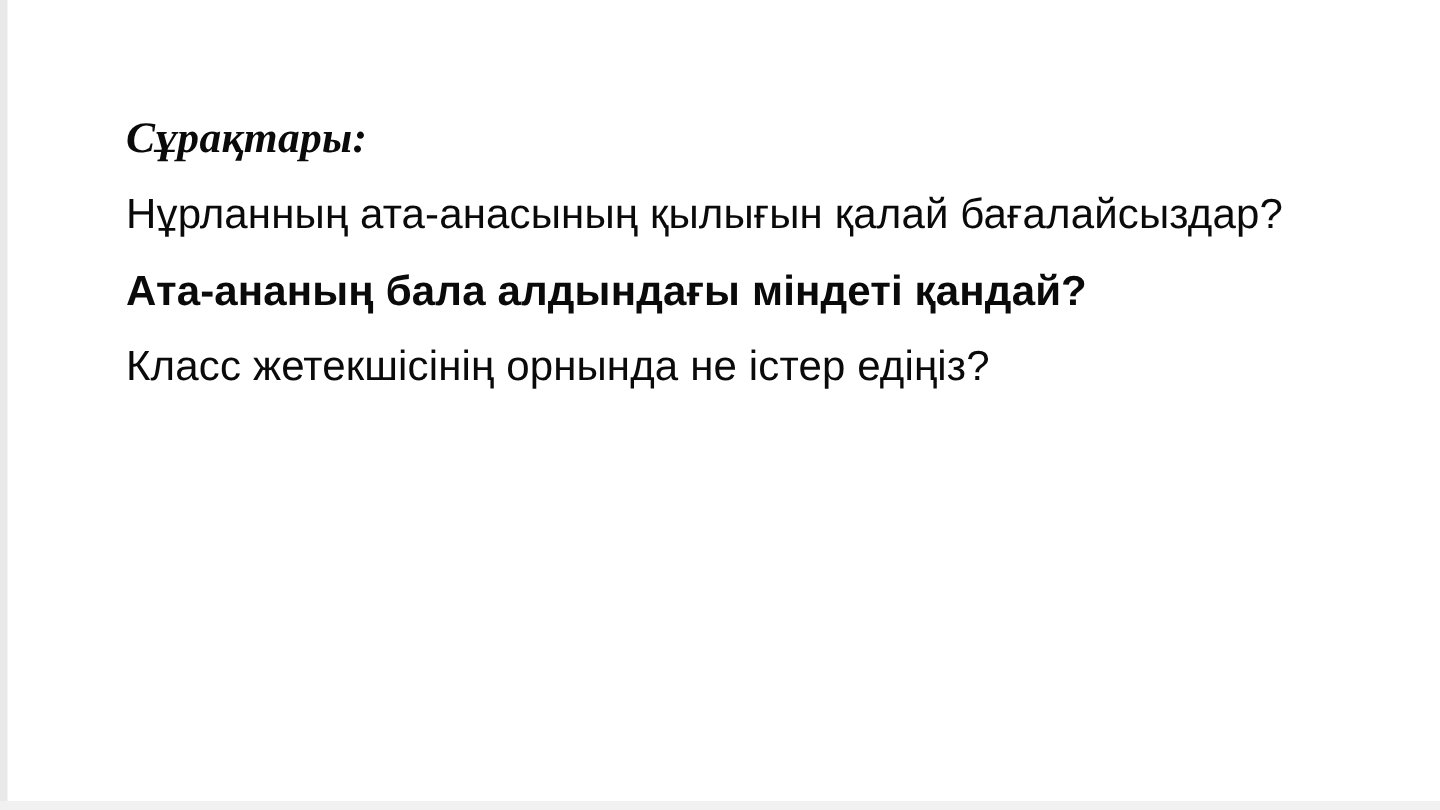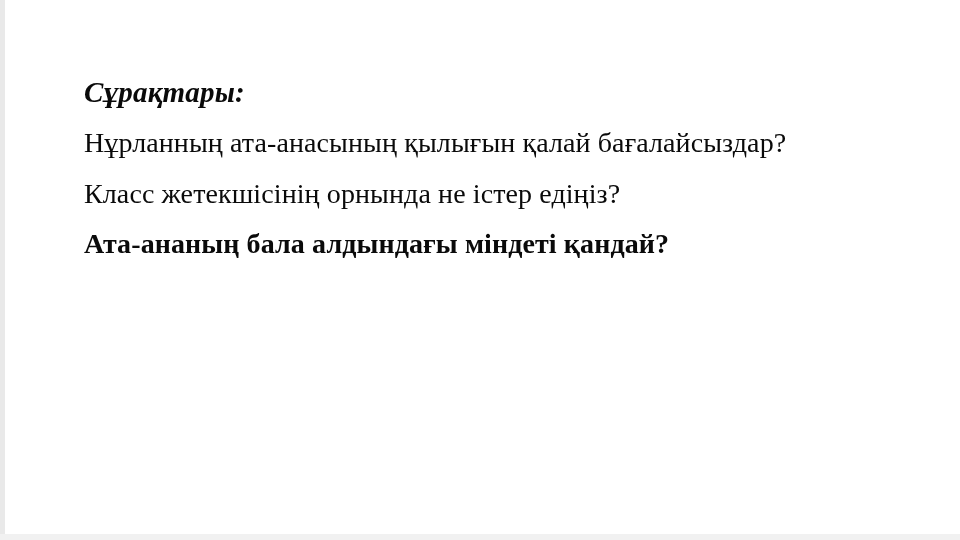--- a/index.html
+++ b/index.html
@@ -46,21 +46,21 @@
     font-family: "Liberation Serif", serif;
     font-weight: bold;
     font-style: italic;
     font-size: 29px;
     color: #0a0a0a;
     line-height: 1.25;
     margin: 0 0 14px 0;
     letter-spacing: 0.2px;
   }
   .q-item {
-    font-family: Liberation Serif, serif;
+    font-family: Liberation Sans, sans-serif;
     font-size: 28px;
     color: #0a0a0a;
     line-height: 1.34;
     margin: 0 0 13px 0;
     max-width: 790px;
     letter-spacing: 0.1px;
   }
   .q-item.bold {
     font-weight: bold;
   }
@@ -69,16 +69,16 @@
 <body>
 
 <div class="slide">
   <div class="edge-left"></div>
   <div class="edge-bottom"></div>
 
   <div class="content">
     <p class="heading">Сұрақтары:</p>
 
     <p class="q-item">Нұрланның ата-анасының қылығын қалай бағалайсыздар?</p>
+    <p class="q-item bold">Ата-ананың бала алдындағы міндеті қандай?</p>
     <p class="q-item">Класс жетекшісінің орнында не істер едіңіз?</p>
-    <p class="q-item bold">Ата-ананың бала алдындағы міндеті қандай?</p>
   </div>
 </div>
 
 </body></html>

